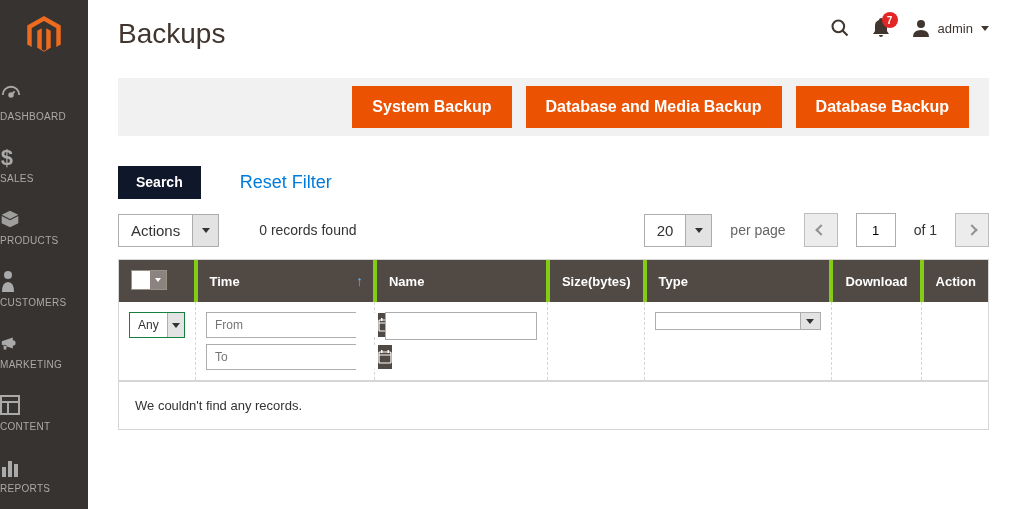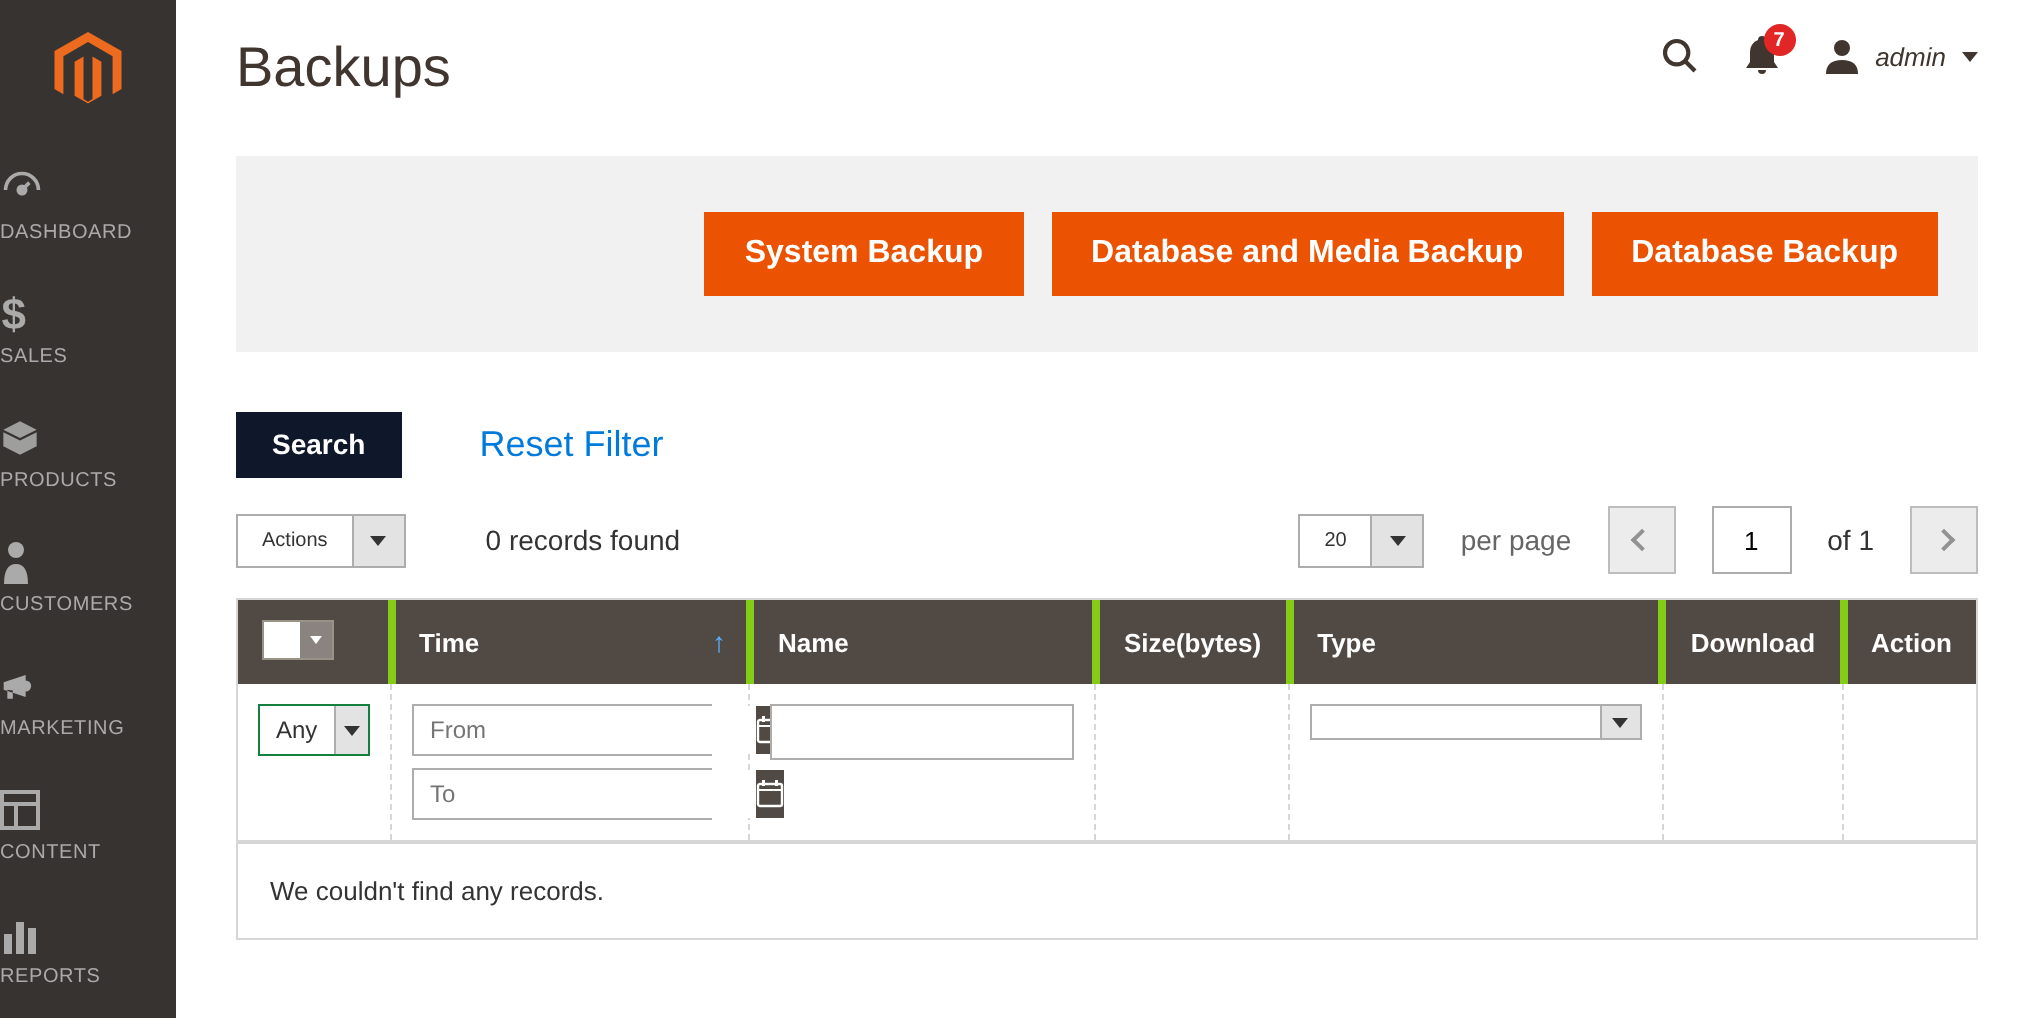--- a/index.html
+++ b/index.html
@@ -14,39 +14,39 @@
 .nav-item { display: flex; flex-direction: column; align-items: flex-start; padding: 13px 0 10px; cursor: pointer; color: #aaa; font-size: 10px; letter-spacing: 0.3px; }
 .nav-item .icon { margin-bottom: 4px; display: flex; align-items: center; justify-content: center; height: 24px; }
 
 
 .main { flex: 1; padding: 0 30px 30px; background: #fff; min-width: 0; }
 .page-header { display: flex; align-items: flex-start; justify-content: space-between; padding: 18px 0 28px; }
 .page-title { font-size: 28px; font-weight: 400; color: #41362f; }
 .header-actions { display: flex; align-items: center; gap: 22px; }
 .icon-btn { cursor: pointer; position: relative; display: flex; align-items: center; }
 .badge { position: absolute; top: -6px; right: -8px; background: #e22626; color: #fff; font-size: 10px; font-weight: 600; border-radius: 9px; min-width: 16px; height: 16px; display: flex; align-items: center; justify-content: center; padding: 0 4px; }
-.user-menu { display: flex; align-items: center; gap: 8px; cursor: pointer; color: #41362f; font-style: italic; }
+.user-menu { display: flex; align-items: center; gap: 8px; cursor: pointer; color: #41362f; }
 .user-menu .uname { font-size: 13px; }
 .caret-down { width: 0; height: 0; border-left: 4px solid transparent; border-right: 4px solid transparent; border-top: 5px solid #41362f; }
 
 
-.button-bar { background: #f1f1f1; padding: 28px 20px; display: flex; justify-content: flex-end; gap: 14px; margin-bottom: 30px; }
+.button-bar { background: #f1f1f1; padding: 8px 20px; display: flex; justify-content: flex-end; gap: 14px; margin-bottom: 30px; }
 .btn-primary { background: #eb5202; color: #fff; border: none; font-size: 16px; font-weight: 600; padding: 12px 20px; cursor: pointer; }
 
 
 .filter-bar { display: flex; align-items: center; gap: 18px; margin-bottom: 14px; }
 .btn-dark { background: #0f172a; color: #fff; border: none; font-size: 14px; font-weight: 600; padding: 8px 18px 9px; cursor: pointer; }
 .link { color: #007bdb; font-size: 18px; cursor: pointer; padding-left: 21px; }
 
 
 .toolbar { display: flex; align-items: center; justify-content: space-between; margin-bottom: 12px; }
 .toolbar-left { display: flex; align-items: center; gap: 40px; }
 .toolbar-right { display: flex; align-items: center; gap: 18px; }
 .select-wrap { display: flex; border: 1px solid #adadad; background: #fff; }
-.select-wrap .sel-label { padding: 7px 12px; font-size: 10px; color: #333; }
+.select-wrap .sel-label { padding: 7px 12px; font-size: 15px; color: #333; }
 .select-wrap .sel-btn { width: 26px; background: #e3e3e3; border-left: 1px solid #adadad; display: flex; align-items: center; justify-content: center; cursor: pointer; }
 .tri-down { width: 0; height: 0; border-left: 4px solid transparent; border-right: 4px solid transparent; border-top: 5px solid #333; }
 .records-text { font-size: 14px; color: #333; }
 .perpage-text { font-size: 14px; color: #666; }
 .pager-btn { width: 34px; height: 34px; border: 1px solid #adadad; background: #e8e8e8; display: flex; align-items: center; justify-content: center; cursor: pointer; color: #999; }
 .pager-btn.disabled { opacity: 0.8; cursor: default; }
 .page-input { width: 40px; height: 34px; border: 1px solid #adadad; text-align: center; font-size: 13px; }
 .of-text { font-size: 14px; color: #333; }
 .chev-l, .chev-r { display: inline-block; width: 8px; height: 8px; border-top: 2px solid #777; border-right: 2px solid #777; }
 .chev-l { transform: rotate(-135deg); }

